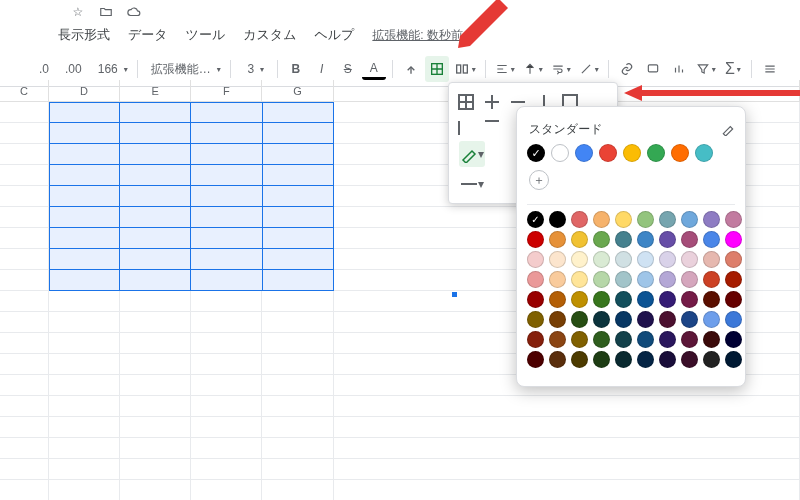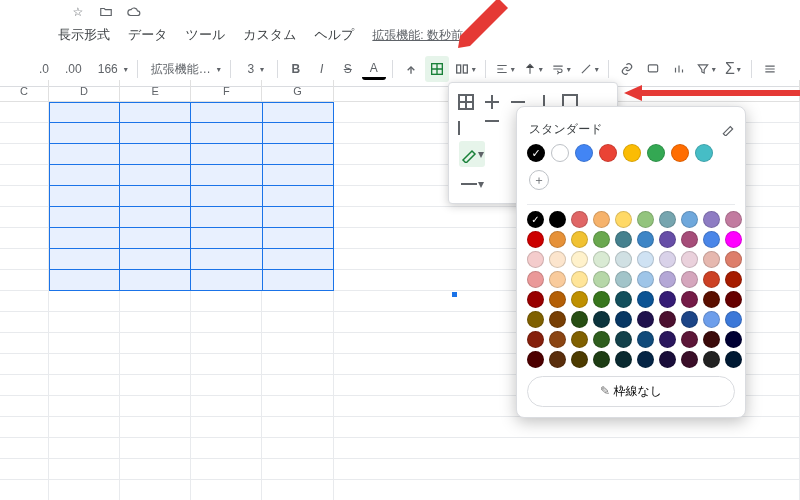--- a/index.html
+++ b/index.html
@@ -507,21 +507,20 @@
       <span class="sw small" style="background: rgb(90, 46, 12);"></span>
       <span class="sw small" style="background: rgb(77, 59, 0);"></span>
       <span class="sw small" style="background: rgb(30, 61, 20);"></span>
       <span class="sw small" style="background: rgb(10, 42, 48);"></span>
       <span class="sw small" style="background: rgb(5, 37, 69);"></span>
       <span class="sw small" style="background: rgb(26, 14, 58);"></span>
       <span class="sw small" style="background: rgb(58, 14, 40);"></span>
       <span class="sw small" style="background: rgb(34, 34, 34);"></span>
       <span class="sw small" style="background: rgb(0, 25, 51);"></span>
     </div>
-  <button class="none-btn"><span style="opacity:.6">✎ </span><span>枠線なし</span></button>
 </div>
 
 <div class="arrow" style="left:448px; top:-2px">
   <svg width="60" height="50">
       <polygon points="50,0 60,10 22,48 10,50 12,38" fill="#e53935"></polygon>
     </svg>
 </div>
 <div class="arrow" style="left:624px; top:83px">
   <svg width="180" height="20">
       <polygon points="0,10 18,2 18,7 180,7 180,13 18,13 18,18" fill="#e53935"></polygon>

